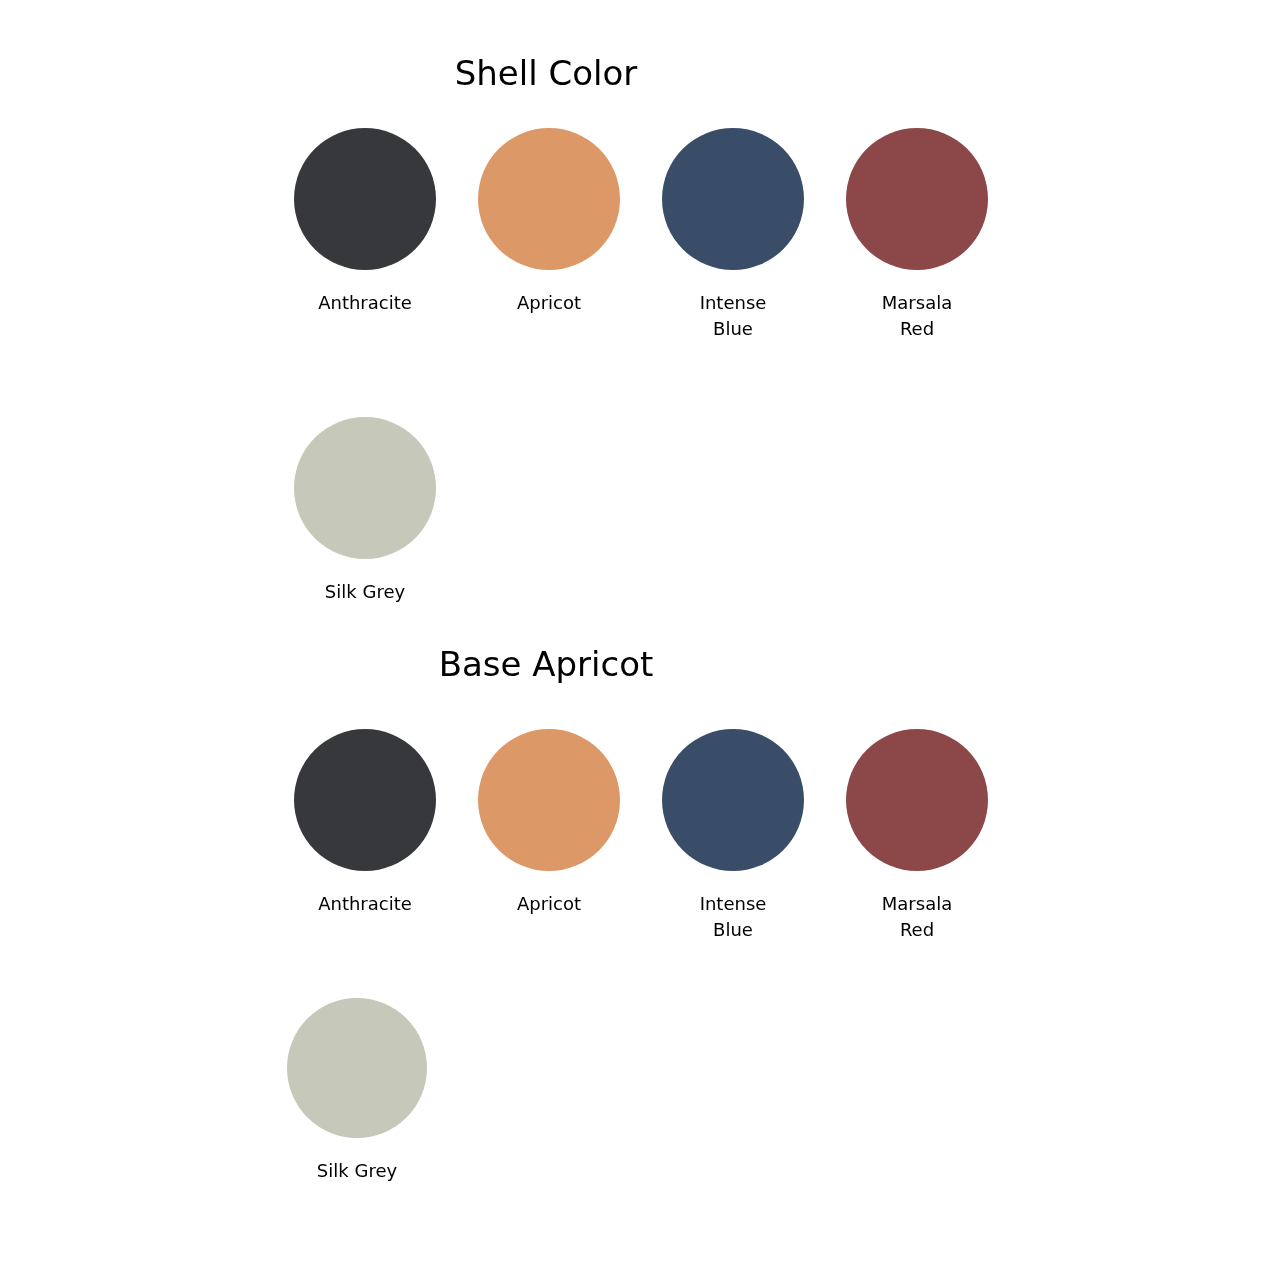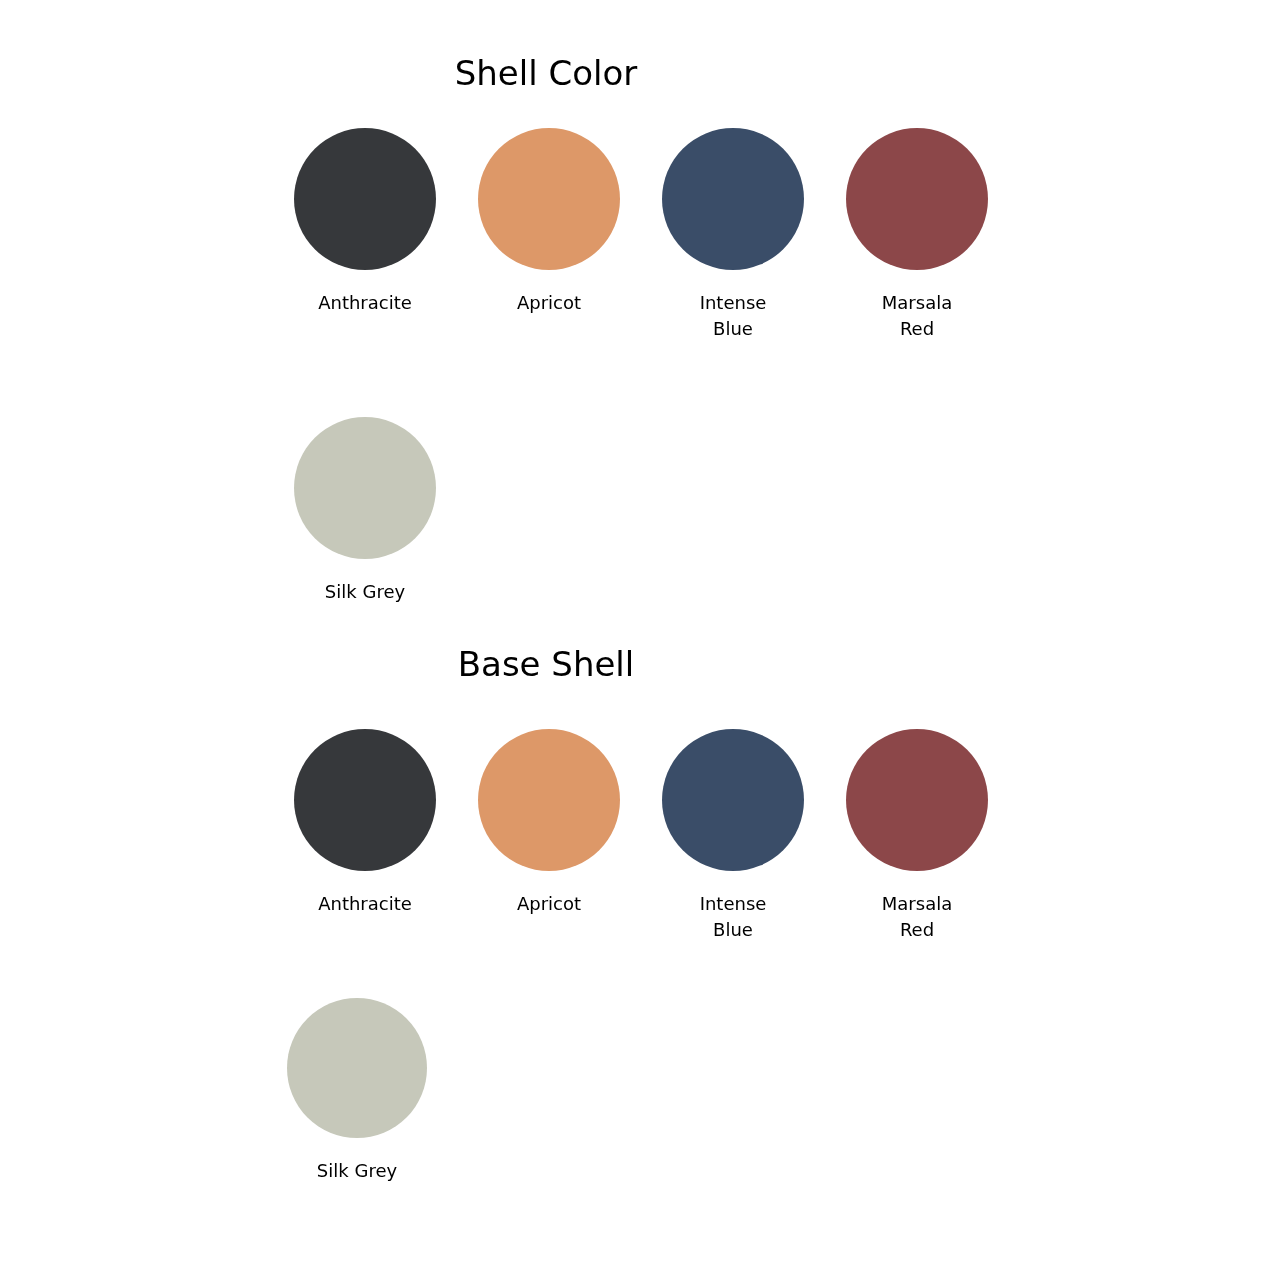--- a/index.html
+++ b/index.html
@@ -112,21 +112,21 @@
       <div class="swatch" style="left:273px; top:417px;">
         <span class="swatch-dot" style="background-color: rgb(198, 200, 186);"></span>
         <div class="swatch-label">Silk Grey</div>
       </div>
 
     </div>
   </div>
 
   <div class="section">
 
-    <div class="section-title" style="top:647px;">Base Shell</div>
+    <div class="section-title" style="top:647px;">Base Apricot</div>
 
     <div class="swatch-grid">
 
       <div class="swatch" style="left:273px; top:729px;">
         <span class="swatch-dot" style="background-color: rgb(54, 56, 59);"></span>
         <div class="swatch-label">Anthracite</div>
       </div>
 
       <div class="swatch" style="left:457px; top:729px;">
         <span class="swatch-dot" style="background-color: rgb(221, 152, 104);"></span>

